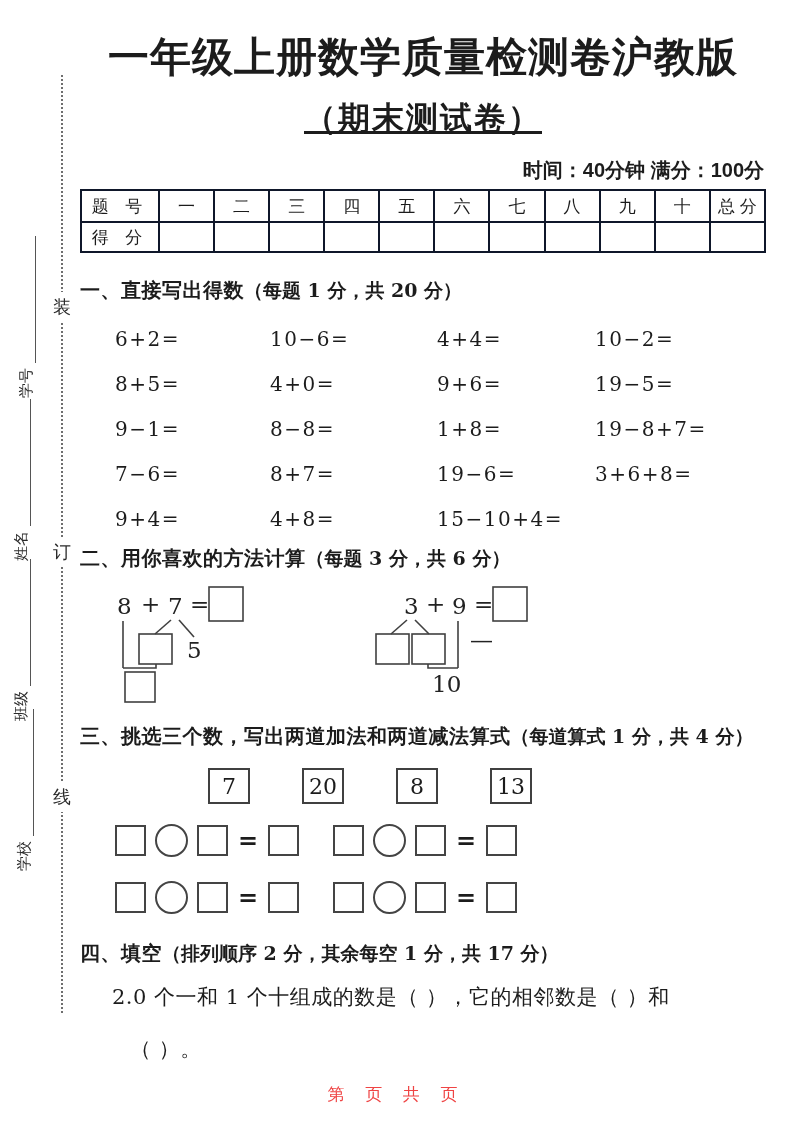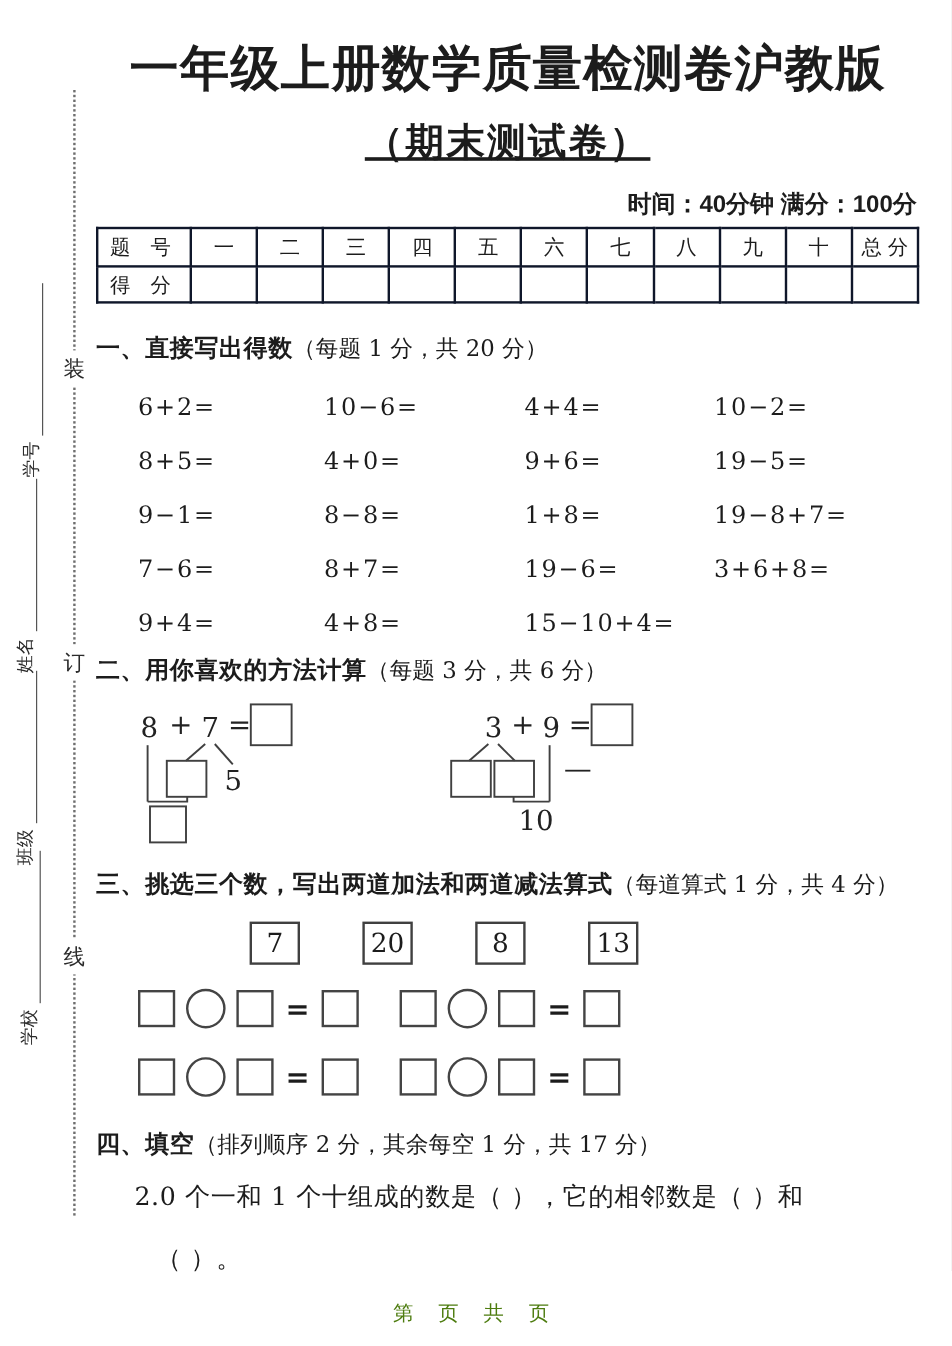--- a/index.html
+++ b/index.html
@@ -20,21 +20,21 @@
   .title{margin:30px 0 0 0;font-size:41px;font-weight:bold;text-align:center;letter-spacing:1px;}
   .subtitle{margin:12px 0 0 0;font-size:32px;font-weight:bold;text-align:center;letter-spacing:2px;text-decoration:underline;}
   .meta{margin-top:16px;text-align:right;font-size:20px;font-weight:600;padding-right:2px;}
   
   table.score{border-collapse:collapse;width:100%;margin-top:5px;table-layout:fixed;}
   table.score td{border:2px solid #0f172a;text-align:center;font-size:17px;height:30px;padding:0;}
   table.score td.side{width:76px;letter-spacing:6px;}
   table.score tr.r2 td{height:28px;}
   
   .sec-head{font-size:20px;font-weight:bold;margin:0;letter-spacing:0.5px;}
-  .pts{font-weight:400;font-family:"DejaVu Serif",serif;font-size:19px;letter-spacing:0;}
+  .pts{font-weight:700;font-family:"DejaVu Serif",serif;font-size:19px;letter-spacing:0;}
   .h1m{margin-top:24px;} .h2m{margin-top:4px;} .h3m{margin-top:8px;} .h4m{margin-top:26px;}
   
   .prob-grid{display:grid;grid-template-columns:155px 167px 158px 1fr;grid-auto-rows:45px;
     align-items:center;padding-left:35px;margin-top:12px;
     font-family:"DejaVu Serif",serif;font-size:20px;letter-spacing:1.5px;}
   
   .trees{display:flex;gap:50px;padding-left:15px;margin-top:8px;}
   .trees svg{display:block;}
   .trees text{font-family:"DejaVu Serif",serif;font-size:23px;fill:#222;}
   .trees .shape{fill:none;stroke:#404040;stroke-width:1.6;}
@@ -45,21 +45,21 @@
   .eq-grid{display:grid;grid-template-columns:218px 1fr;row-gap:24px;padding-left:35px;margin-top:20px;}
   .eq{display:flex;align-items:center;gap:9px;}
   .sq{width:27px;height:27px;border:2px solid #444;display:inline-block;}
   .circ{width:29px;height:29px;border:2px solid #444;border-radius:50%;display:inline-block;}
   .eqsign{font-family:"DejaVu Serif",serif;font-size:24px;font-weight:bold;margin:0 1px;}
   
   .blank-line{font-family:"DejaVu Serif",serif;font-size:21px;letter-spacing:0.5px;}
   .l1{padding-left:32px;margin-top:16px;} .l2{padding-left:50px;margin-top:24px;}
   
   .footer{position:absolute;left:0;right:0;bottom:16px;text-align:center;font-size:17px;
-    letter-spacing:8px;color:#4d7c0f;}
+    letter-spacing:8px;color:#ef4444;}
 </style>
 </head>
 <body>
 
 <div class="sheet">
 
   <div class="binding-line"></div>
   <span class="edge-char" style="top:292px">装</span>
   <span class="edge-char" style="top:537px">订</span>
   <span class="edge-char" style="top:782px">线</span>

